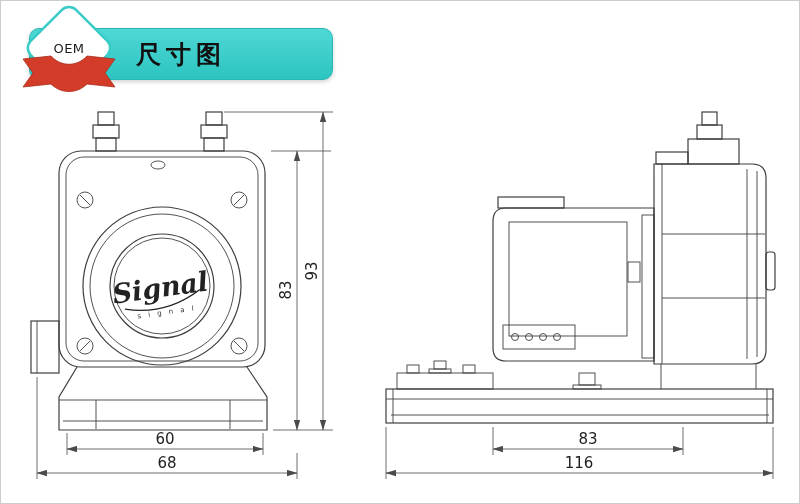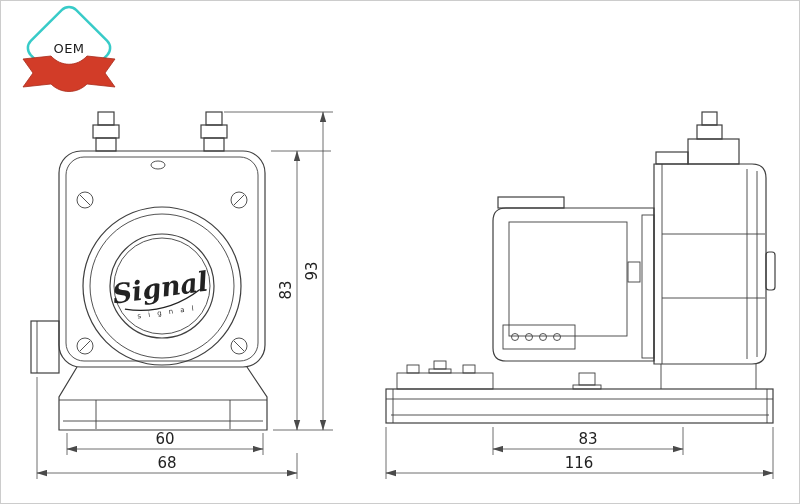--- a/index.html
+++ b/index.html
@@ -34,20 +34,23 @@
   .dim-text{font-size:15px;fill:#222222;}
   .logo-text{font-size:27px;font-style:italic;font-weight:700;fill:#222222;font-family:"DejaVu Serif","Liberation Serif",serif;}
   .logo-sub{font-size:7px;letter-spacing:2.5px;fill:#333333;}
   .oem-text{font-size:13px;fill:#1a1a1a;letter-spacing:0.5px;}
 </style>
 </head>
 <body>
 
 <div class="page">
 
+  <div class="banner">
+    <span class="banner-title">尺寸图</span>
+  </div>
 
   <svg class="badge" viewBox="0 0 124 104">
     <rect x="32" y="15" width="64" height="64" rx="10" transform="rotate(45 64 47)" fill="#ffffff" stroke="#38cbc8" stroke-width="2.5"></rect>
     <text x="64" y="52" text-anchor="middle" class="oem-text">OEM</text>
     <path d="M 18 58 L 46 55 C 56 66, 72 66, 82 55 L 110 58 L 100 72 L 110 86 L 82 83 C 72 93, 56 93, 46 83 L 18 86 L 28 72 Z" fill="#d23c28" stroke="#a82c1c" stroke-width="0.8"></path>
   </svg>
 
   <svg class="drawing" viewBox="0 0 800 504">
     <defs>
       <marker id="arrow" viewBox="0 0 10 6" refX="9.5" refY="3" markerWidth="11" markerHeight="7" orient="auto-start-reverse" markerUnits="userSpaceOnUse">

